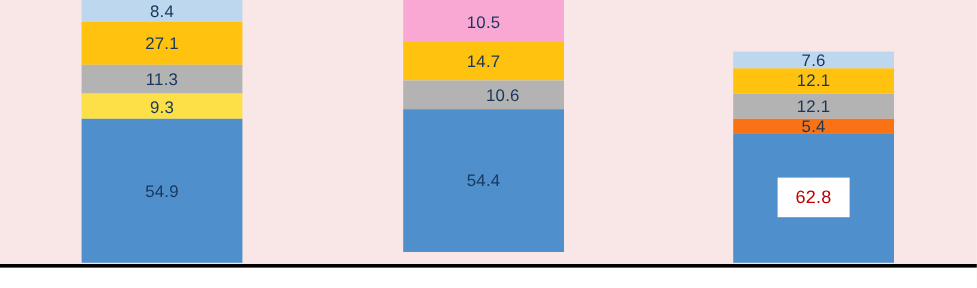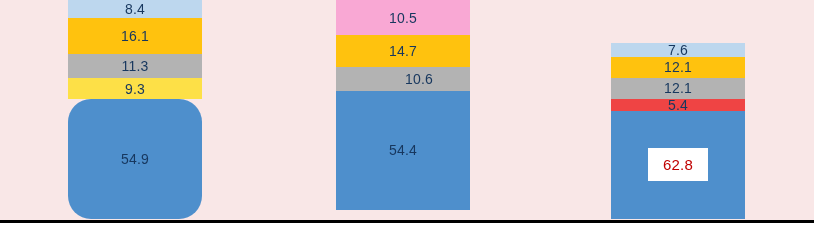--- a/index.html
+++ b/index.html
@@ -68,29 +68,29 @@
 </head>
 <body>
 
 <div id="chart-root">
   <div class="plot-area">
       <div class="bar" style="left: 68px; width: 134px; height: 219px;">
         <div class="seg" style="background: rgb(189, 215, 238); height: 18.396px;">
           <span class="seg-label">8.4</span>
         </div>
         <div class="seg" style="background: rgb(255, 194, 14); height: 35.259px;">
-          <span class="seg-label">16.1</span>
+          <span class="seg-label">27.1</span>
         </div>
         <div class="seg" style="background: rgb(179, 179, 179); height: 24.747px;">
           <span class="seg-label">11.3</span>
         </div>
         <div class="seg" style="background: #fde047; height: 20.367px;">
           <span class="seg-label">9.3</span>
         </div>
-        <div class="seg" style="background: rgb(78, 143, 204); height: 120.231px; border-radius: 23px;">
+        <div class="seg" style="background: rgb(78, 143, 204); height: 120.231px;">
           <span class="seg-label">54.9</span>
         </div>
       </div>
       <div class="bar" style="left: 336px; width: 134px; height: 219px;">
         <div class="seg" style="background: #f9a8d4; height: 35px;">
           <span class="seg-label">10.5</span>
         </div>
         <div class="seg" style="background: rgb(255, 194, 14); height: 32.2575px;">
           <span class="seg-label">14.7</span>
         </div>
@@ -104,21 +104,21 @@
       <div class="bar" style="left: 611px; width: 134px; height: 176px;">
         <div class="seg" style="background: rgb(189, 215, 238); height: 16.644px;">
           <span class="seg-label">7.6</span>
         </div>
         <div class="seg" style="background: rgb(255, 194, 14); height: 26.499px;">
           <span class="seg-label">12.1</span>
         </div>
         <div class="seg" style="background: rgb(179, 179, 179); height: 26.499px;">
           <span class="seg-label">12.1</span>
         </div>
-        <div class="seg" style="background: #ef4444; height: 11.826px;">
+        <div class="seg" style="background: #f97316; height: 11.826px;">
           <span class="seg-label">5.4</span>
         </div>
         <div class="seg" style="background: rgb(78, 143, 204); height: 137.532px;">
           <span class="seg-label boxed">62.8</span>
         </div>
       </div>
     </div>
   <div class="baseline"></div>
 </div>
 

